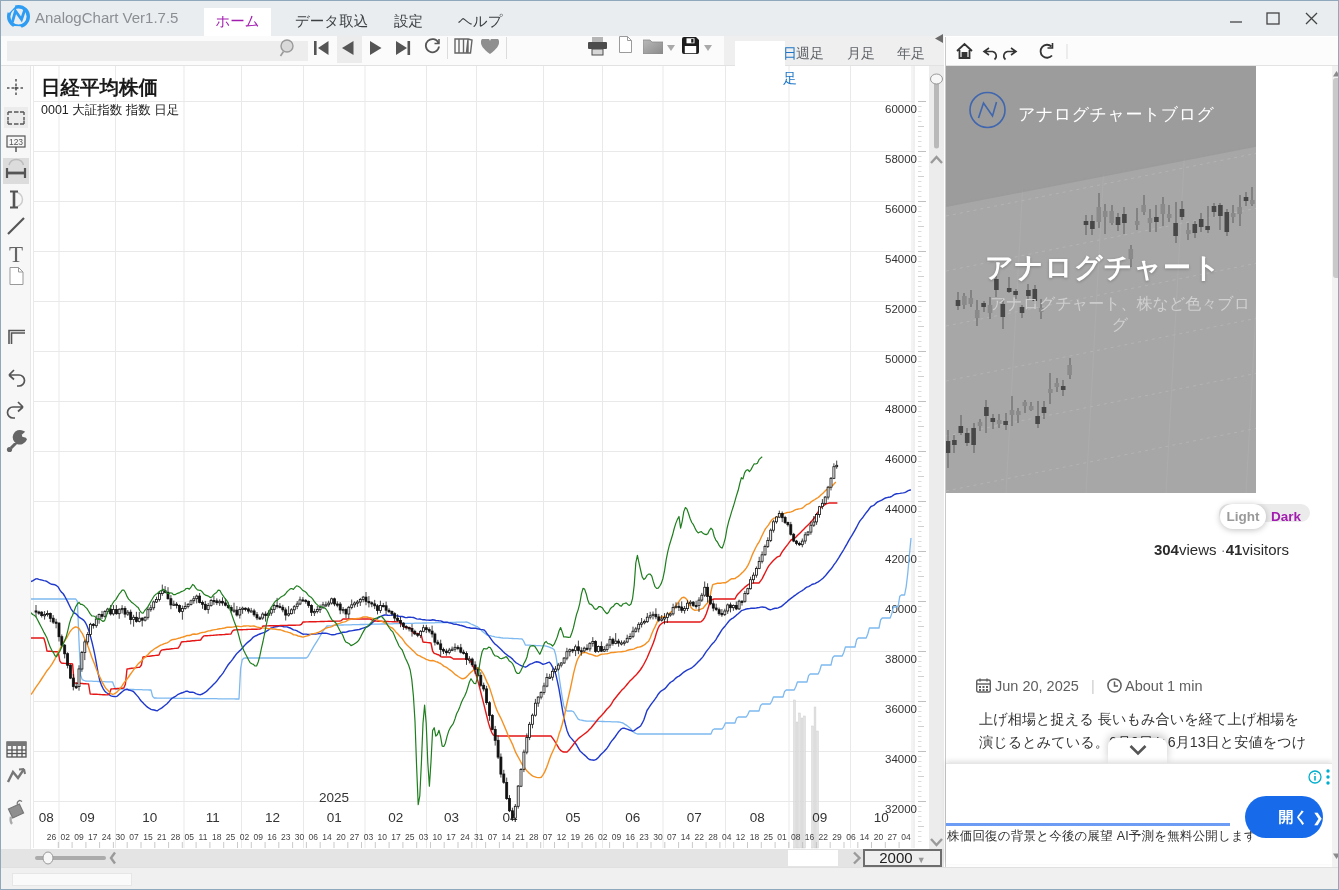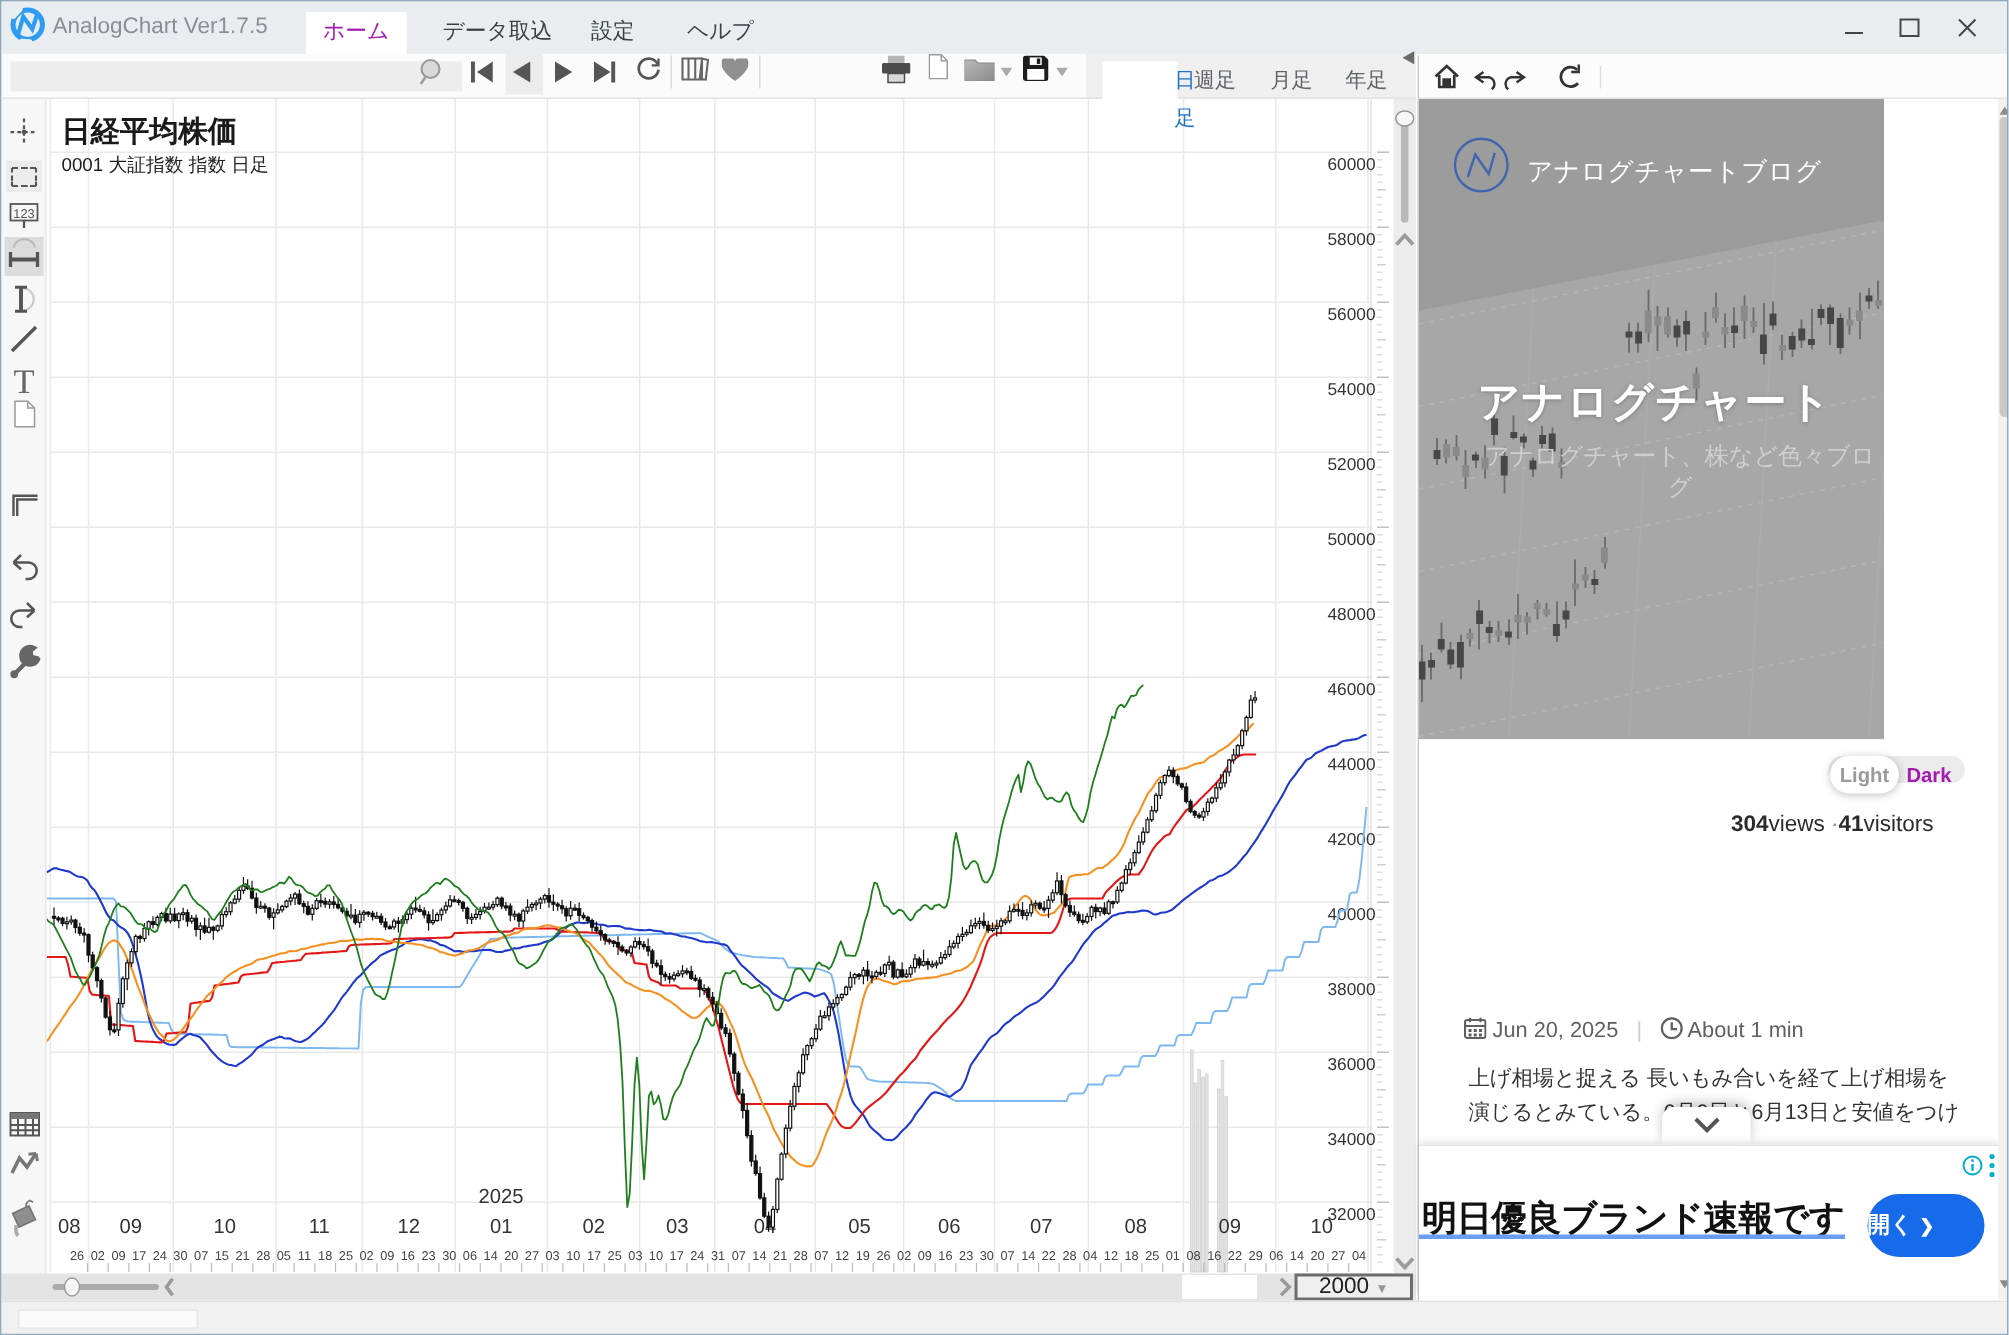--- a/index.html
+++ b/index.html
@@ -42,21 +42,21 @@
 #toggledark { position:absolute; right:9px; top:0; color:#a21caf; font-weight:bold; font-size:13.5px; line-height:25px; }
 #views { right:51px; top:504px; font-size:15px; color:#2b2b2b; }
 #arttitle { left:33px; top:597px; font-size:25px; font-weight:bold; color:#2d2d2d; }
 #artmeta { left:30px; top:641px; font-size:14.5px; color:#5f5f5f; }
 #artbody { left:33px; top:671px; width:330px; font-size:14.2px; color:#333; line-height:23px; white-space:nowrap; overflow:hidden; }
 #adtab { left:162px; top:701px; width:59px; height:25px; background:#fff; border-radius:8px 8px 0 0; box-shadow:0 -3px 8px rgba(0,0,0,.22); }
 #adbox { left:0px; top:726px; width:386px; height:101px; background:#fff; border-top:1px solid #e6e6e6; box-shadow:0 -2px 5px rgba(0,0,0,.12); }
 #adhead { position:absolute; left:2px; top:32px; font-size:23.5px; letter-spacing:-0.3px; font-weight:bold; color:#111; white-space:nowrap; }
 #adline { position:absolute; left:0px; top:59px; width:284px; height:3px; background:#6d9cf5; }
 #adsub { position:absolute; left:1px; top:64px; font-size:12.5px; color:#333; white-space:nowrap; letter-spacing:0.2px; }
-#adbtn { position:absolute; left:299px; top:32px; width:78px; height:42px; background:#176bea; border-radius:21px; color:#fff; font-weight:bold; font-size:15px; text-align:left; line-height:42px; }
+#adbtn { position:absolute; left:299px; top:32px; width:78px; height:42px; background:#176bea; border-radius:21px; color:#fff; font-weight:bold; font-size:15px; text-align:right; line-height:42px; }
 svg.icon { display:block; }
 </style></head>
 <body>
 
 <svg width="943" height="783" viewBox="0 65 943 783" style="position:absolute;left:0;top:65px" font-family="Liberation Sans, sans-serif">
 <rect x="0" y="65" width="943" height="783" fill="#fff"></rect>
 <g stroke="#e9e9e9" stroke-width="1">
       <line x1="32.5" y1="100.5" x2="913" y2="100.5"></line>
       <line x1="32.5" y1="150.5" x2="913" y2="150.5"></line>
       <line x1="32.5" y1="200.5" x2="913" y2="200.5"></line>
@@ -1373,22 +1373,22 @@
     <svg class="abs icon" style="left:362px;top:6px" width="14" height="14" viewBox="0 0 14 14">
         <circle cx="7" cy="7" r="6" fill="none" stroke="#00aecd" stroke-width="1.3"></circle>
         <line x1="7" y1="6" x2="7" y2="10.5" stroke="#00aecd" stroke-width="1.6"></line>
         <circle cx="7" cy="3.8" r="0.9" fill="#00aecd"></circle>
       </svg>
     <svg class="abs icon" style="left:380px;top:5px" width="4" height="16" viewBox="0 0 4 16">
         <circle cx="2" cy="2" r="1.7" fill="#00aecd"></circle>
         <circle cx="2" cy="8" r="1.7" fill="#00aecd"></circle>
         <circle cx="2" cy="14" r="1.7" fill="#00aecd"></circle>
       </svg>
-    <div id="adhead">明日優良ブランド速報です</div>
     <div id="adline"></div>
+    <div id="adsub">株価回復の背景と今後の展望 AI予測を無料公開します</div>
     <div id="adbtn">開く <span style="font-size:12px">❯</span></div>
   </div>
   <div class="abs" id="rscroll">
     <svg class="icon" style="position:absolute;left:0;top:4px" width="9" height="8" viewBox="0 0 9 8">
         <path d="M4.5 1 L8 6.5 H1 Z" fill="#8b8b8b"></path>
       </svg>
     <div class="abs" id="rthumb"></div>
     <svg class="icon" style="position:absolute;left:0;top:786px" width="9" height="8" viewBox="0 0 9 8">
         <path d="M4.5 7 L8 1.5 H1 Z" fill="#8b8b8b"></path>
       </svg>

